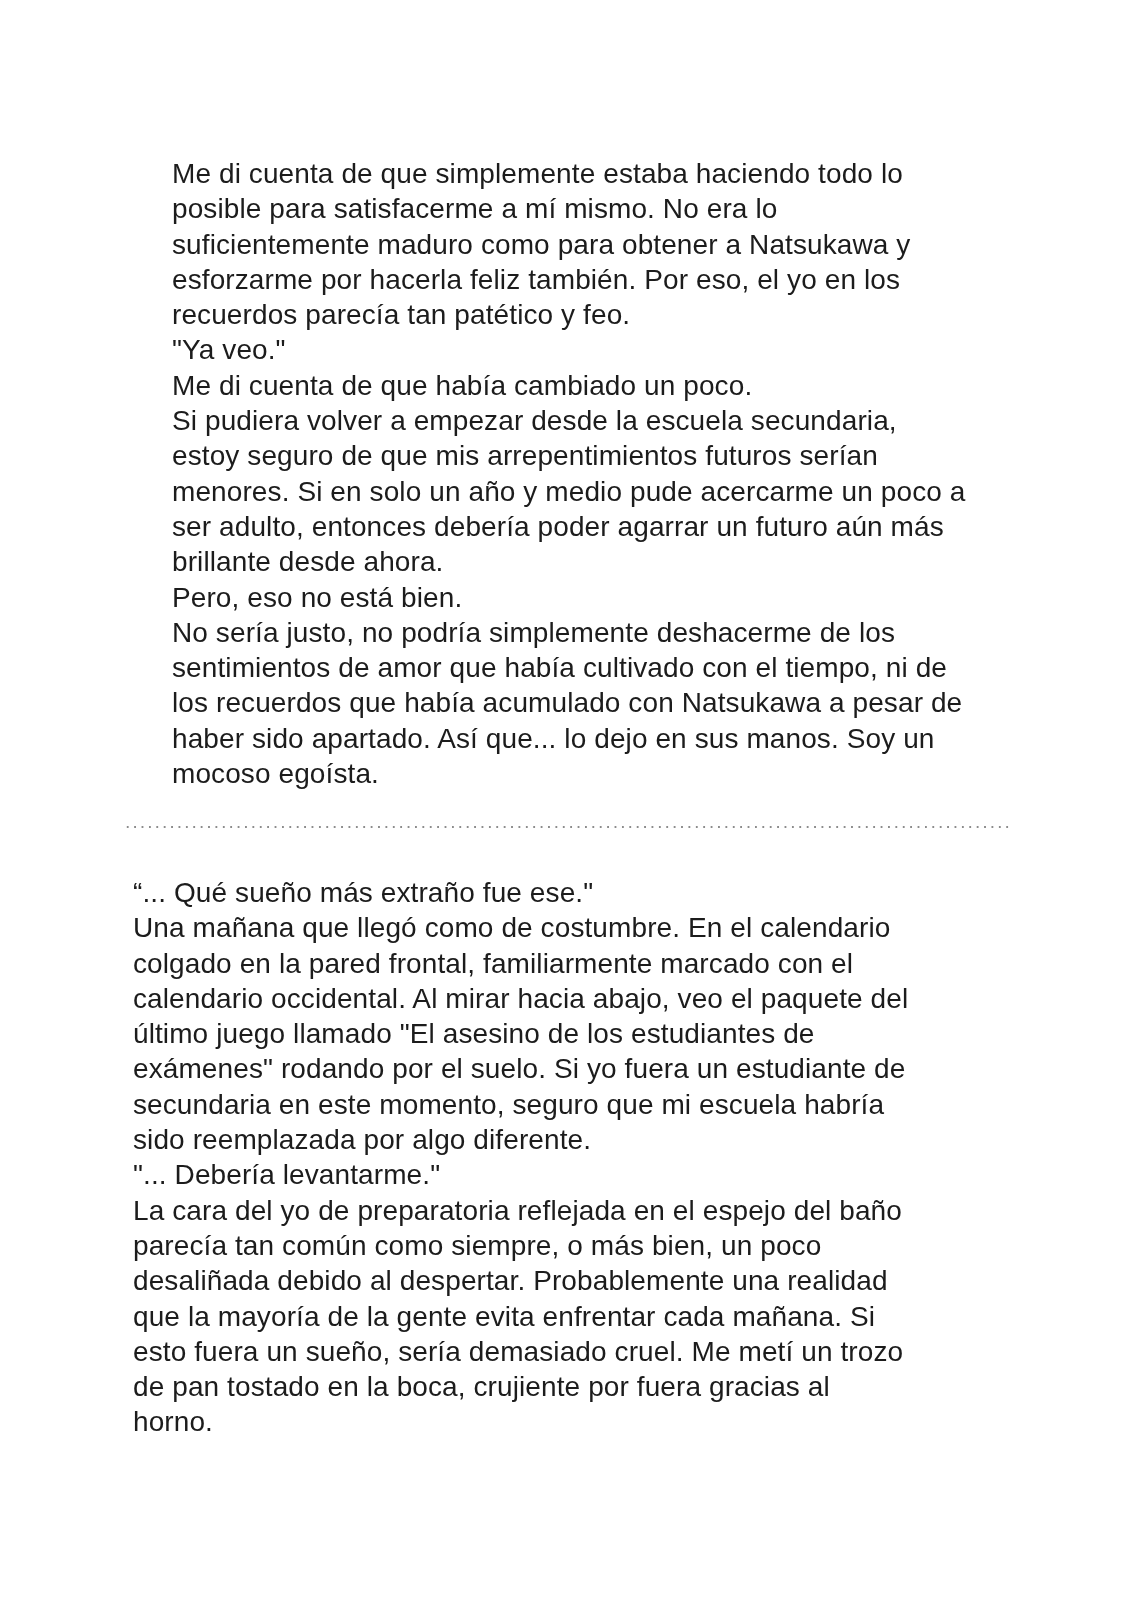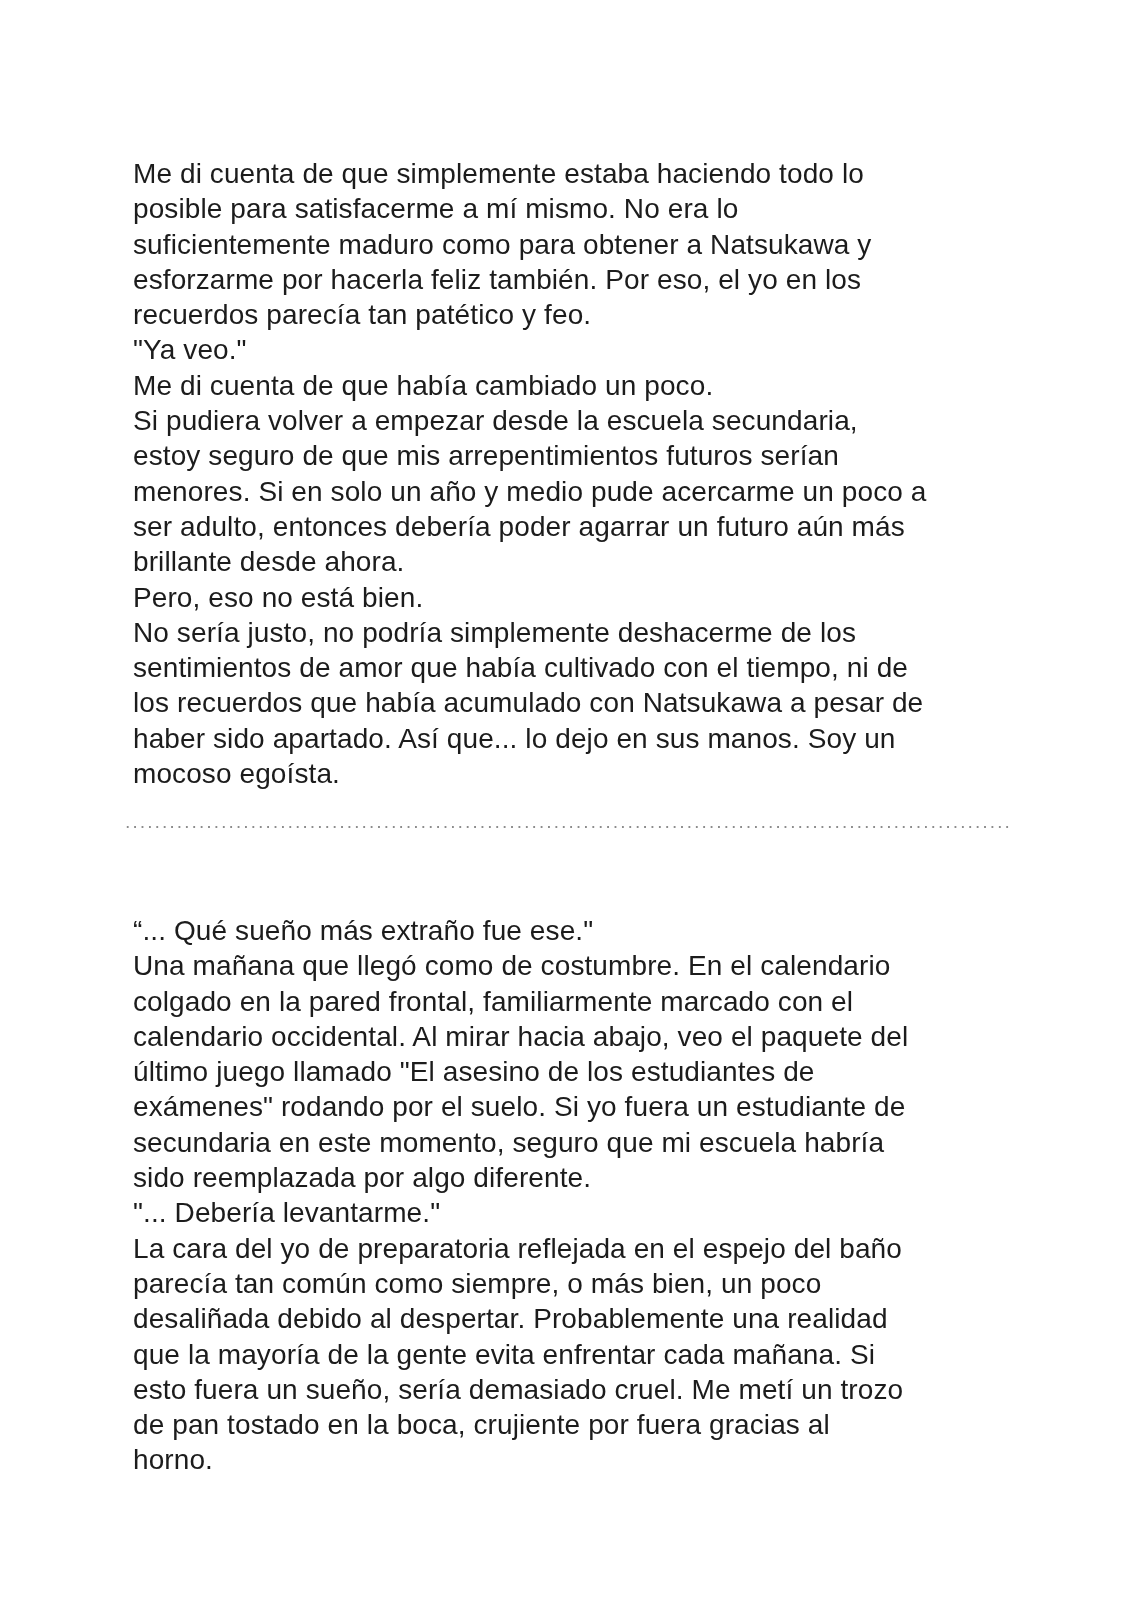--- a/index.html
+++ b/index.html
@@ -17,22 +17,22 @@
   }
   .text-block {
     position: absolute;
     left: 133px;
     width: 930px;
     font-size: 28px;
     line-height: 35.3px;
     white-space: pre-line;
     letter-spacing: 0.1px;
   }
-  #block1 { top: 156px; }
-  #block2 { top: 913px; }
+  #block1 { top: 156px; margin-left: 39px; }
+  #block2 { top: 875px; }
   .dotted-separator {
     position: absolute;
     left: 124px;
     top: 824px;
     width: 888px;
     height: 6px;
     background-image: radial-gradient(circle 1.4px at 3.7px 3px, #8c8c8c 98%, rgba(0,0,0,0) 100%);
     background-size: 7.4px 6px;
     background-repeat: repeat-x;
   }

